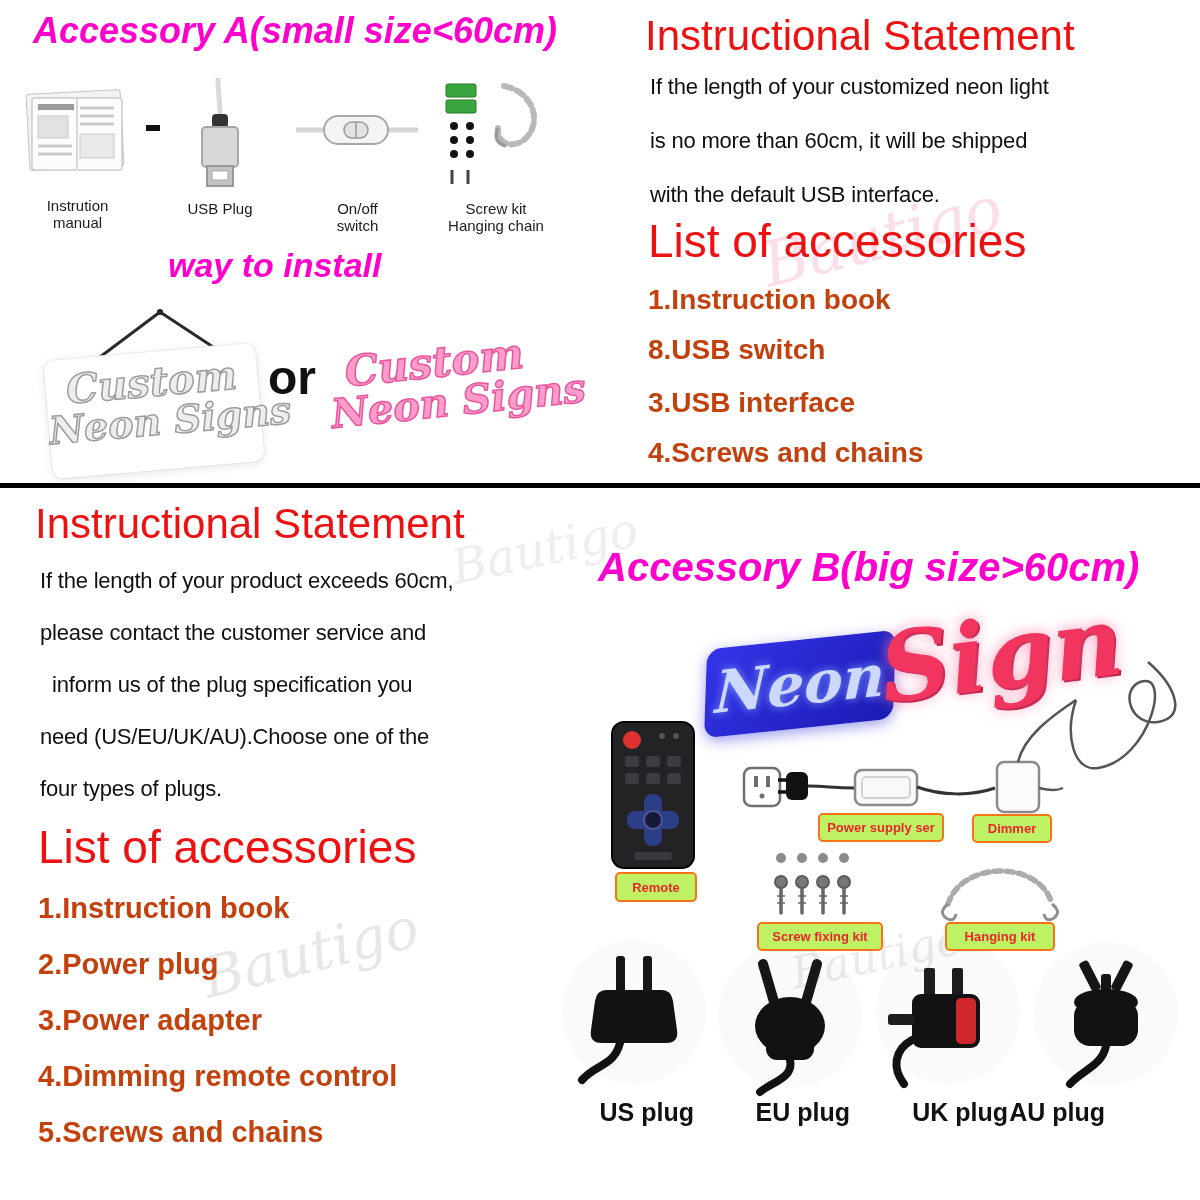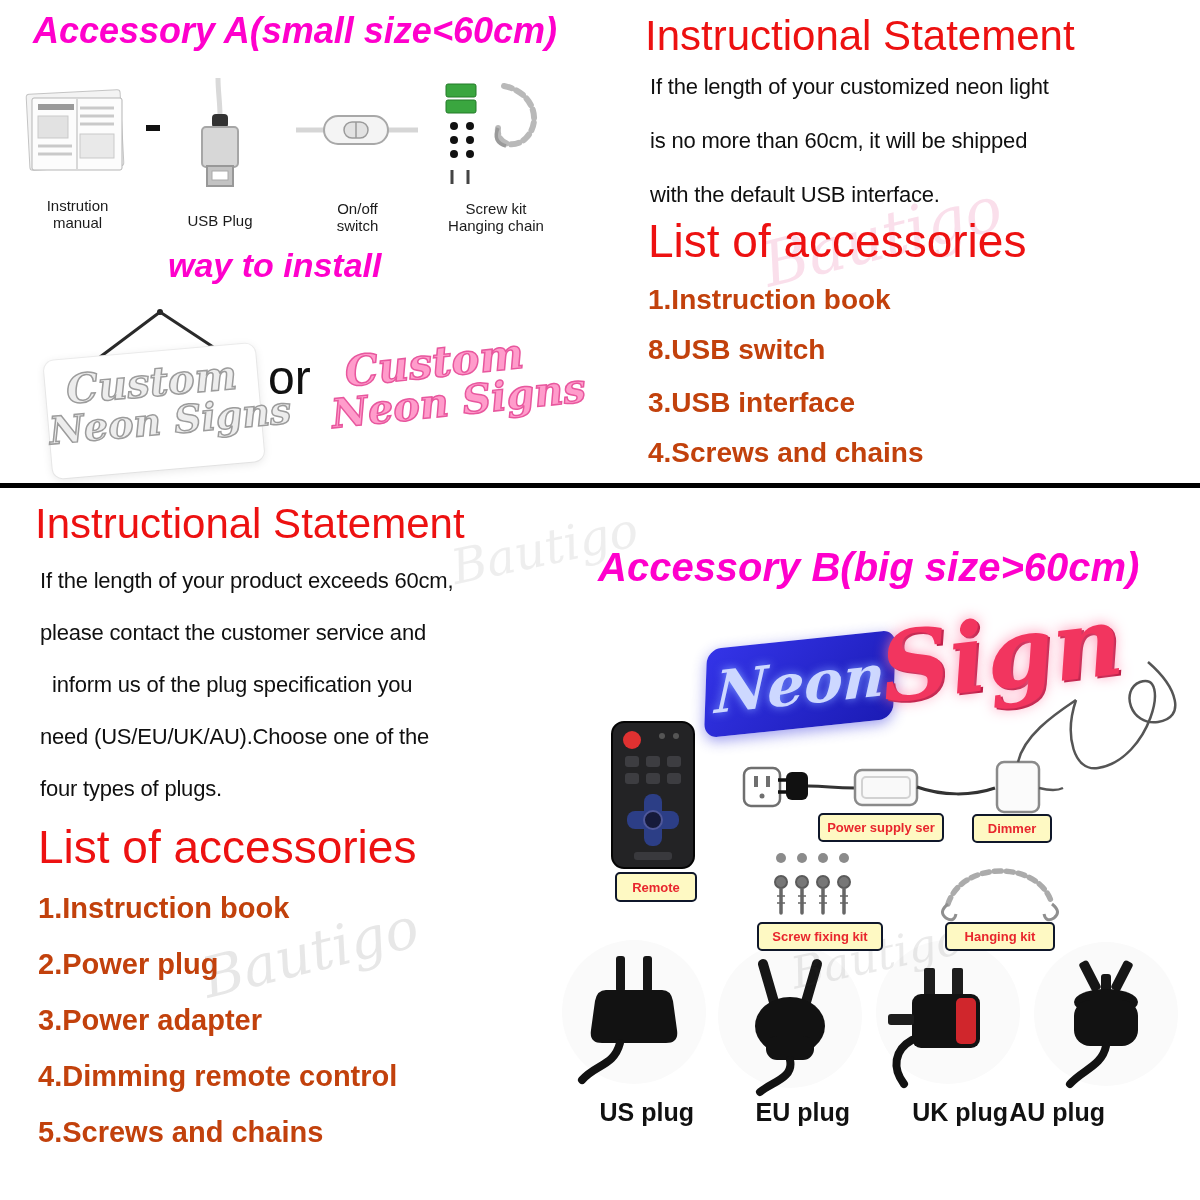--- a/index.html
+++ b/index.html
@@ -3,21 +3,21 @@
 <meta charset="utf-8">
 <style>
   html,body{margin:0;padding:0;}
   body{width:1200px;height:1200px;background:#ffffff;font-family:"Liberation Sans",sans-serif;position:relative;overflow:hidden;}
   .abs{position:absolute;}
   .mag{color:#ff00cc;font-weight:bold;white-space:nowrap;font-style:italic;}
   .red{color:#ed1111;white-space:nowrap;}
   .body-line{font-weight:normal;color:#101010;font-size:22px;letter-spacing:-0.2px;white-space:nowrap;}
   .list-item{font-weight:bold;color:#c2410c;white-space:nowrap;}
   .cap{color:#1b1b1b;font-size:15px;text-align:center;line-height:17px;}
-  .labelbox{border:2px solid #0f172a;border-radius:5px;color:#e8262d;font-weight:bold;font-size:13px;display:flex;align-items:center;justify-content:center;background:#fef9c3;white-space:nowrap;}
+  .labelbox{border:2px solid #f97316;border-radius:5px;color:#e8262d;font-weight:bold;font-size:13px;display:flex;align-items:center;justify-content:center;background:#bef264;white-space:nowrap;}
   .script{font-family:"DejaVu Serif",serif;font-style:italic;font-weight:bold;text-align:center;white-space:nowrap;}
   .wm{font-family:"DejaVu Serif",serif;font-style:italic;pointer-events:none;white-space:nowrap;}
   .plug-label{font-weight:bold;color:#111;font-size:25px;text-align:right;white-space:nowrap;}
 </style>
 </head>
 <body>
 
 <svg class="abs" style="left:0;top:0" width="1200" height="1200" viewBox="0 0 1200 1200">
 
   <g transform="translate(26,82)">
@@ -169,40 +169,40 @@
 <div class="abs wm" style="left:200px;top:920px;font-size:56px;color:rgba(60,60,60,0.12);transform:rotate(-14deg)">Bautigo</div>
 <div class="abs wm" style="left:790px;top:930px;font-size:44px;color:rgba(60,60,60,0.10);transform:rotate(-12deg)">Bautigo</div>
 <div class="abs wm" style="left:450px;top:520px;font-size:48px;color:rgba(200,200,200,0.30);transform:rotate(-12deg)">Bautigo</div>
 
 <div class="abs mag" style="left:33px;top:10px;font-size:36px">Accessory A(small size&lt;60cm)</div>
 
 <div class="abs cap" style="left:25px;top:197px;width:105px">
   <div>Instrution</div>
   <div>manual</div>
 </div>
-<div class="abs cap" style="left:170px;top:212px;width:100px">
+<div class="abs cap" style="left:170px;top:200px;width:100px">
   <div>USB Plug</div>
 </div>
 <div class="abs cap" style="left:310px;top:200px;width:95px">
   <div>On/off</div>
   <div>switch</div>
 </div>
 <div class="abs cap" style="left:436px;top:200px;width:120px">
   <div>Screw kit</div>
   <div>Hanging chain</div>
 </div>
 
 <div class="abs mag" style="left:168px;top:246px;font-size:34px">way to install</div>
 
 <div class="abs" style="left:48px;top:352px;width:212px;height:112px;transform:rotate(-5deg);background:#fff;border-radius:10px;box-shadow:0 2px 10px rgba(0,0,0,0.10),0 0 0 1px #f2f2f2;padding-top:6px">
   <div class="script" style="font-size:40px;color:#ededed;-webkit-text-stroke:1.5px #9c9c9c">Custom</div>
   <div class="script" style="font-size:38px;color:#ededed;-webkit-text-stroke:1.5px #9c9c9c;margin-top:-6px">Neon Signs</div>
 </div>
 
-<div class="abs" style="left:268px;top:350px;font-size:48px;font-weight:normal;color:#111">or</div>
+<div class="abs" style="left:268px;top:350px;font-size:48px;font-weight:bold;color:#111">or</div>
 
 <div class="abs" style="left:330px;top:334px;width:215px;height:118px;transform:rotate(-6deg);padding-top:4px">
   <div class="script" style="font-size:42px;color:#ff9ccb;-webkit-text-stroke:1.5px #e8579e">Custom</div>
   <div class="script" style="font-size:40px;color:#ff9ccb;-webkit-text-stroke:1.5px #e8579e;margin-top:-8px">Neon Signs</div>
 </div>
 
 <div class="abs red" style="left:645px;top:12px;font-size:42px">Instructional Statement</div>
 <div class="abs body-line" style="left:650px;top:74px">If the length of your customized neon light</div>
 <div class="abs body-line" style="left:650px;top:128px">is no more than 60cm, it will be shipped</div>
 <div class="abs body-line" style="left:650px;top:182px">with the default USB interface.</div>

